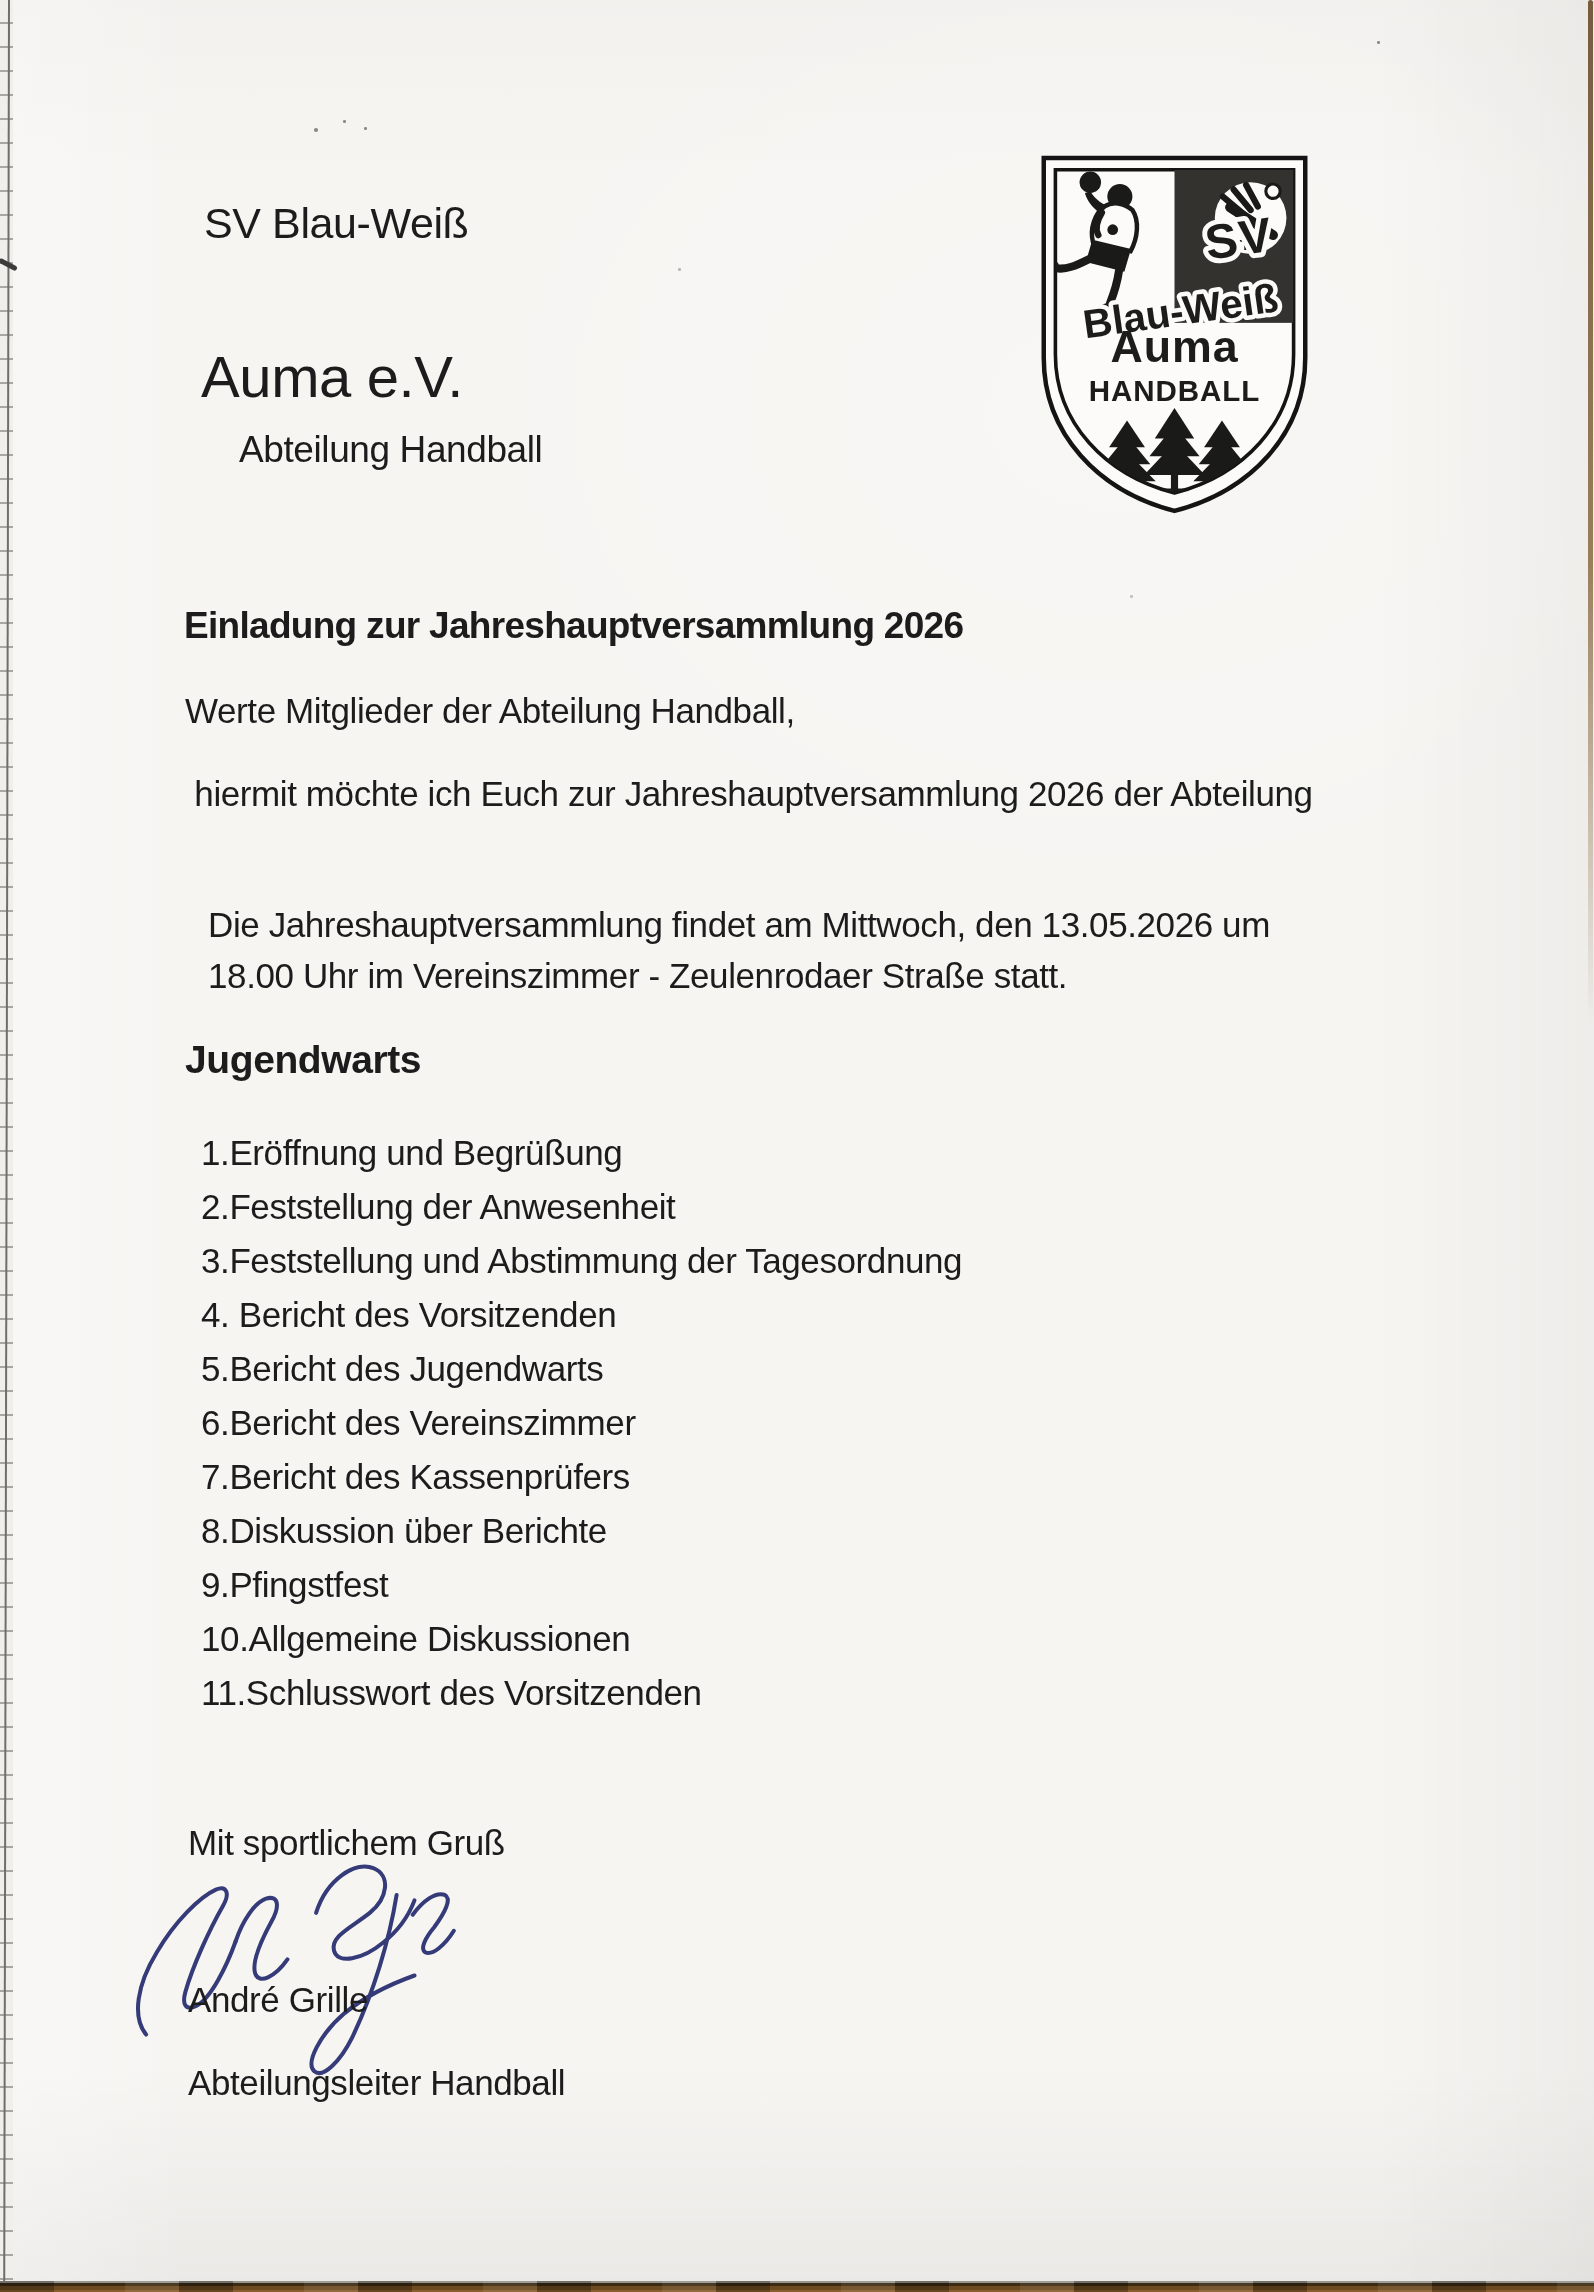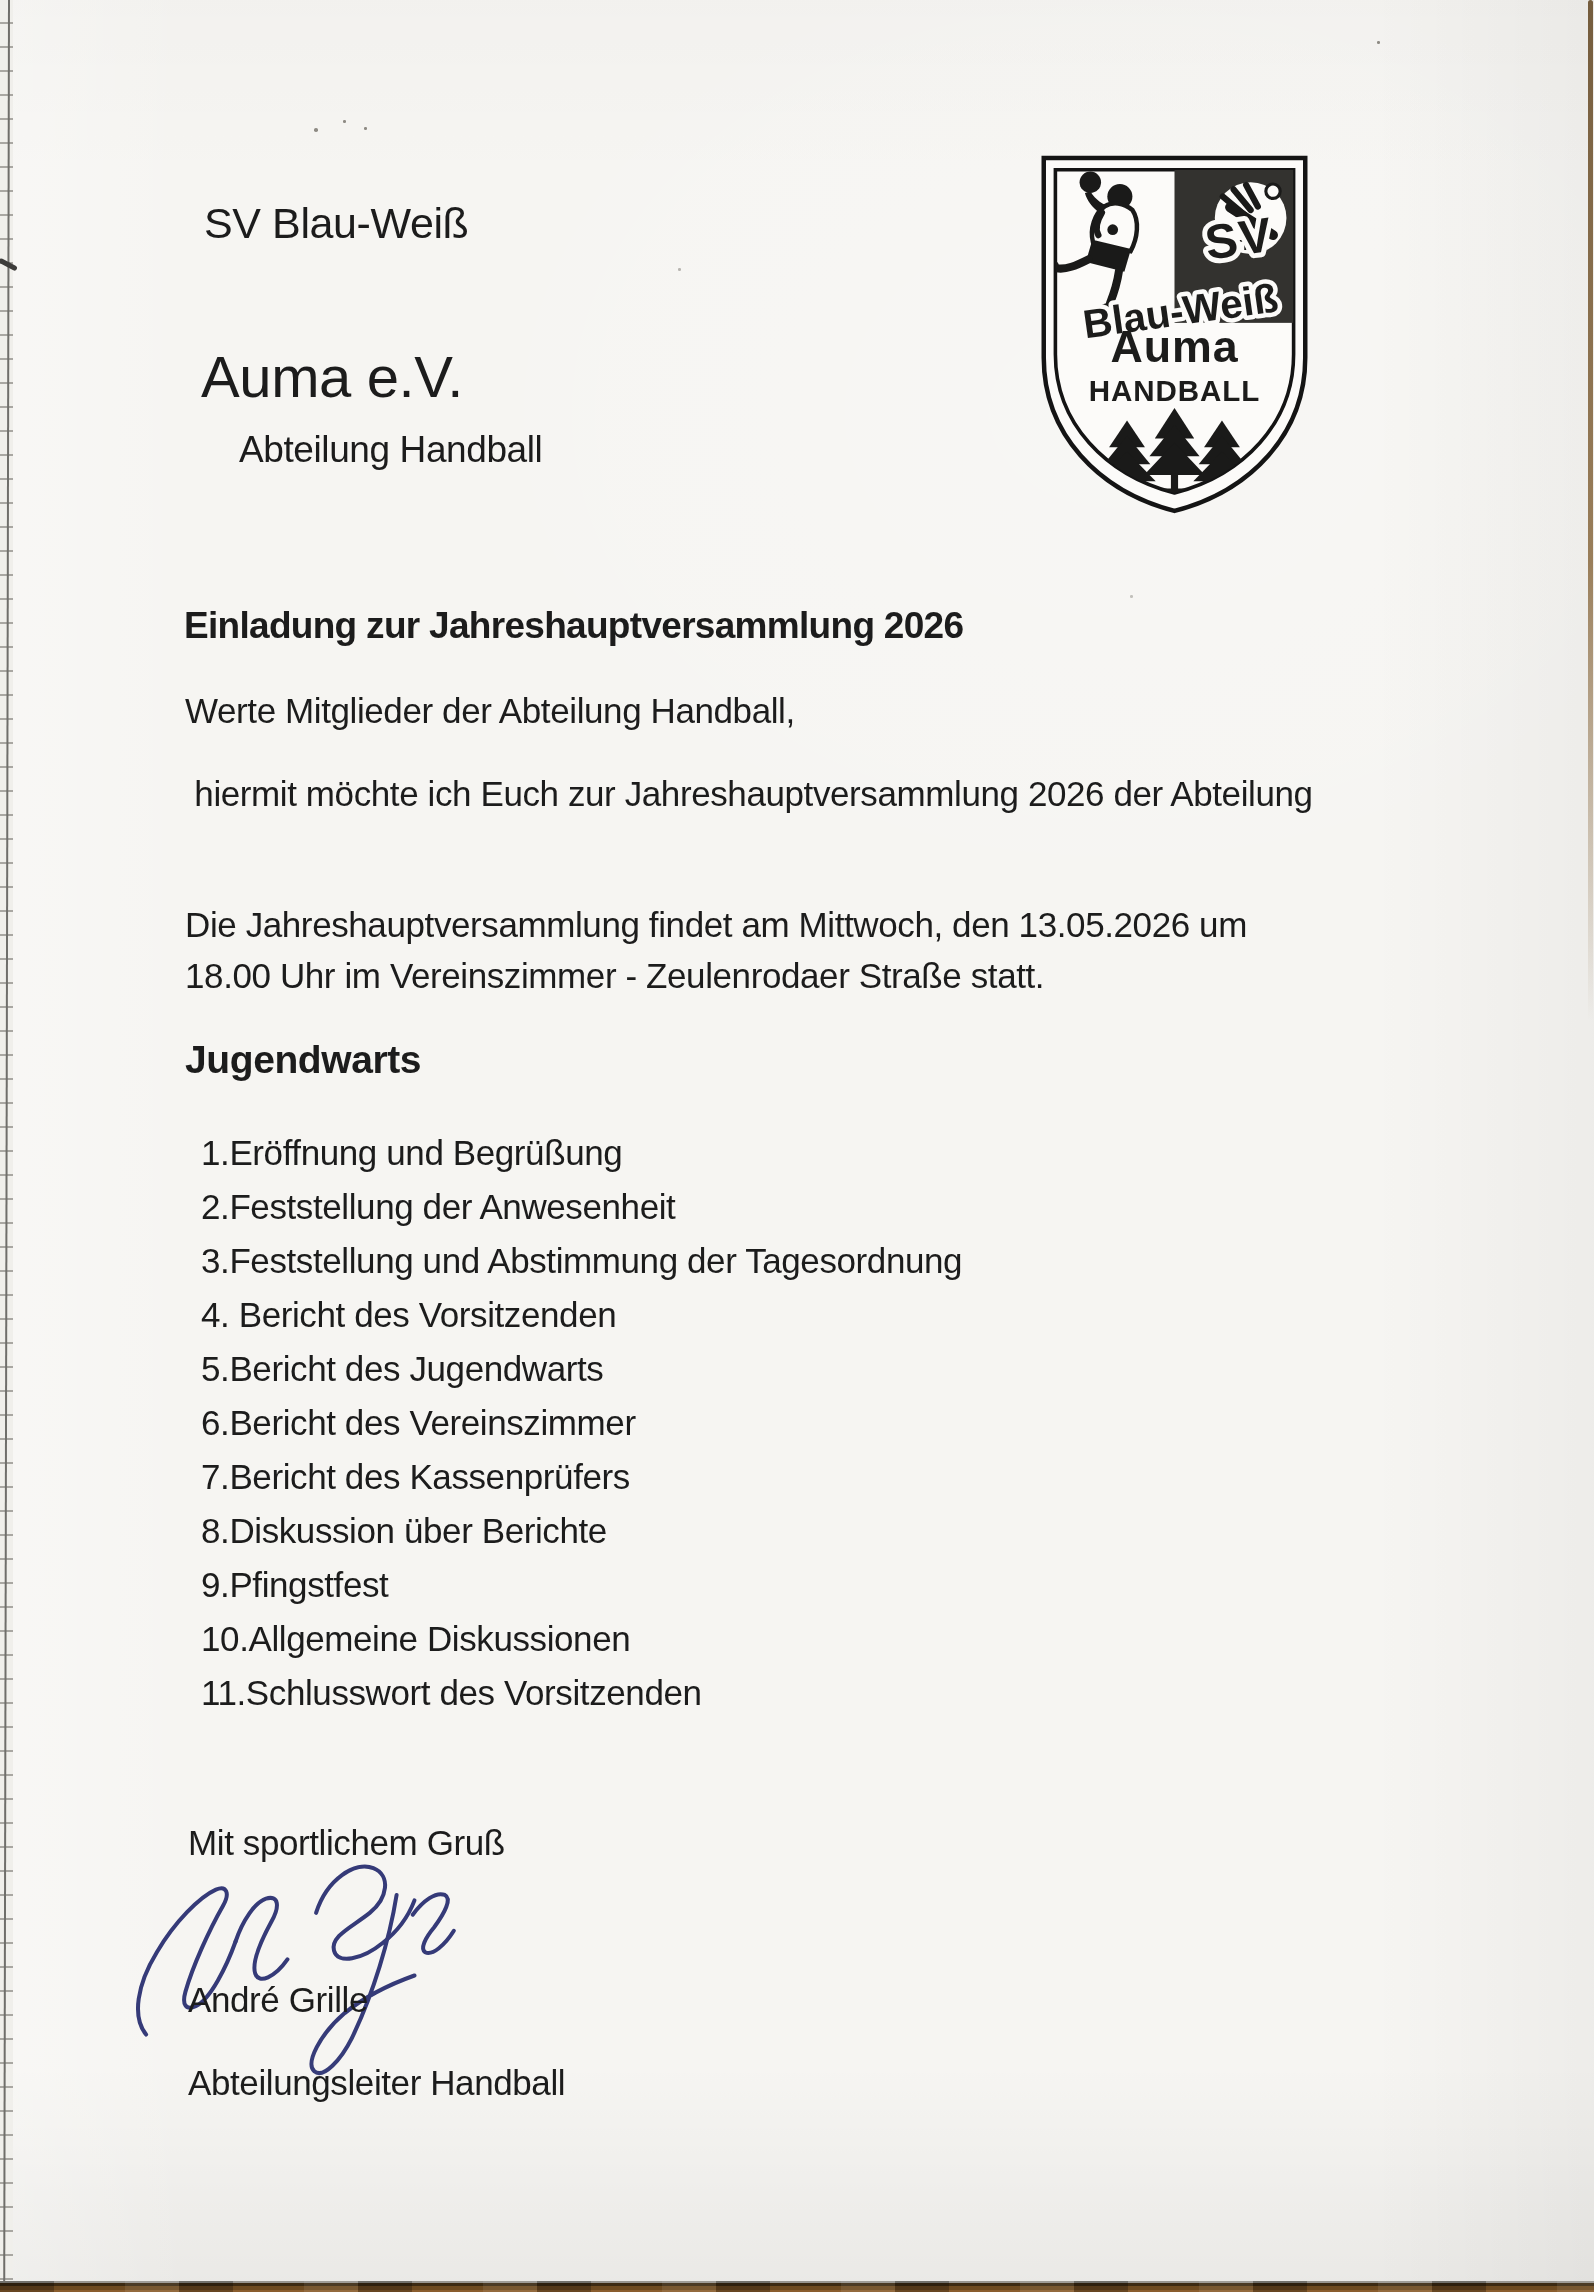--- a/index.html
+++ b/index.html
@@ -54,21 +54,21 @@
   .speck{position:absolute;border-radius:50%;background:#8e8b84;}
   
   #org1{left:204px;top:199px;font-size:43px;letter-spacing:-0.4px;}
   #org2{left:201px;top:303px;font-size:58px;letter-spacing:-0.4px;margin-top:40px;}
   #org3{left:199px;top:429px;font-size:37px;letter-spacing:-0.4px;margin-left:40px;}
   
   #title{left:184px;top:605px;font-size:37px;font-weight:bold;letter-spacing:-0.7px;}
   #salutation{left:185px;top:691px;font-size:35px;letter-spacing:-0.4px;}
   .para{left:185px;font-size:35px;line-height:51px;letter-spacing:-0.4px;}
   #para1{top:768px;}
-  #para2{top:899px;}
+  #para2{top:899px;margin-left:23px;}
   #agenda-heading{left:185px;top:1038px;font-size:39px;font-weight:bold;letter-spacing:-0.4px;}
   #agenda-list{left:201px;top:1126px;font-size:35px;line-height:54px;letter-spacing:-0.4px;}
   .agenda-item .num{display:inline-block;min-width:26px;}
   
   #greeting{left:188px;top:1823px;font-size:35px;letter-spacing:-0.4px;}
   #signer{left:188px;top:1980px;font-size:35px;letter-spacing:-0.4px;}
   #role{left:188px;top:2063px;font-size:35px;letter-spacing:-0.4px;}
   #signature-svg{left:130px;top:1859px;}
   #logo-svg{left:1033px;top:150px;}
   svg text{font-family:"Liberation Sans",sans-serif;}

